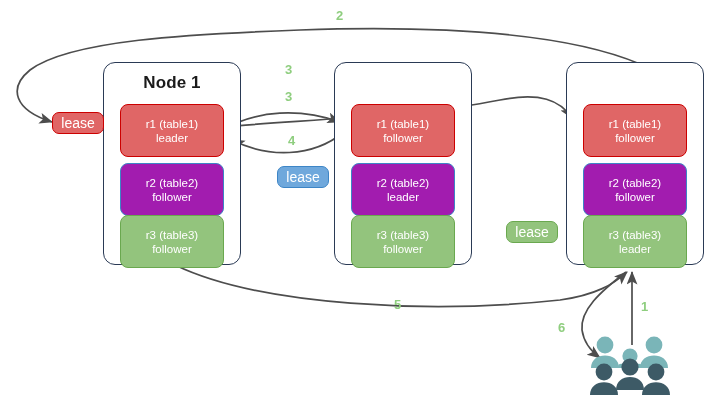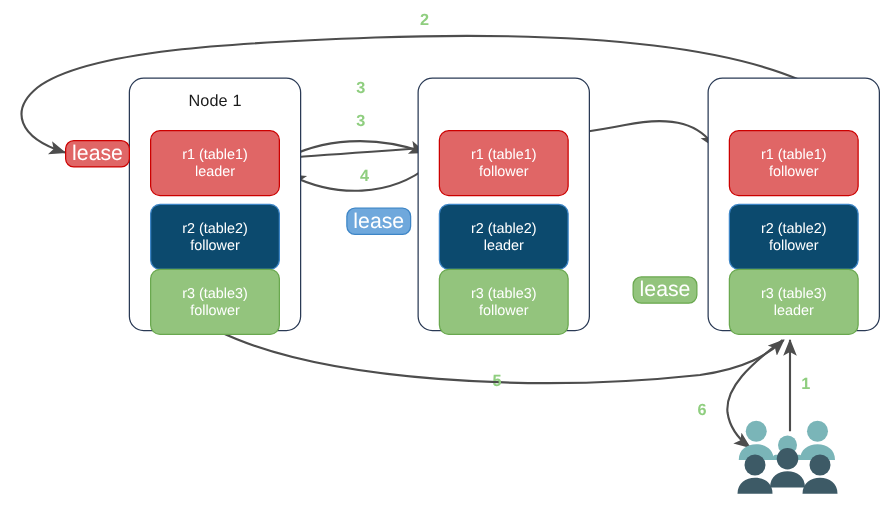--- a/index.html
+++ b/index.html
@@ -33,22 +33,22 @@
     border: 1.3px solid #2a3a55;
     border-radius: 12px;
     z-index: 3;
   }
   .node-title {
     position: absolute;
     left: 0;
     top: 10px;
     width: 100%;
     text-align: center;
-    font-size: 13px;
-    font-weight: normal;
+    font-size: 17px;
+    font-weight: bold;
     color: #1b1b1b;
     letter-spacing: 0.1px;
   }
   .replica {
     position: absolute;
     left: 16px;
     right: 16px;
     height: 53px;
     box-sizing: border-box;
     border-radius: 8px;
@@ -60,35 +60,35 @@
     font-size: 11.5px;
     line-height: 14px;
     text-align: right;
   }
   .replica span { display: block; }
   .rep-red {
     background: #e06666;
     border: 1.4px solid #cc0000;
   }
   .rep-blue {
-    background: #0c4a6e;
+    background: #a21caf;
     border: 1.4px solid #3d85c6;
   }
   .rep-green {
     background: #93c47d;
     border: 1.4px solid #6aa84f;
   }
   .lease {
     position: absolute;
     box-sizing: border-box;
     border-radius: 7px;
     display: flex;
     align-items: center;
     justify-content: center;
-    font-size: 17px;
+    font-size: 14px;
     color: #ffffff;
     z-index: 4;
   }
   .lease-red {
     background: #e06666;
     border: 1.4px solid #cc0000;
   }
   .lease-blue {
     background: #6fa8dc;
     border: 1.4px solid #3d85c6;

